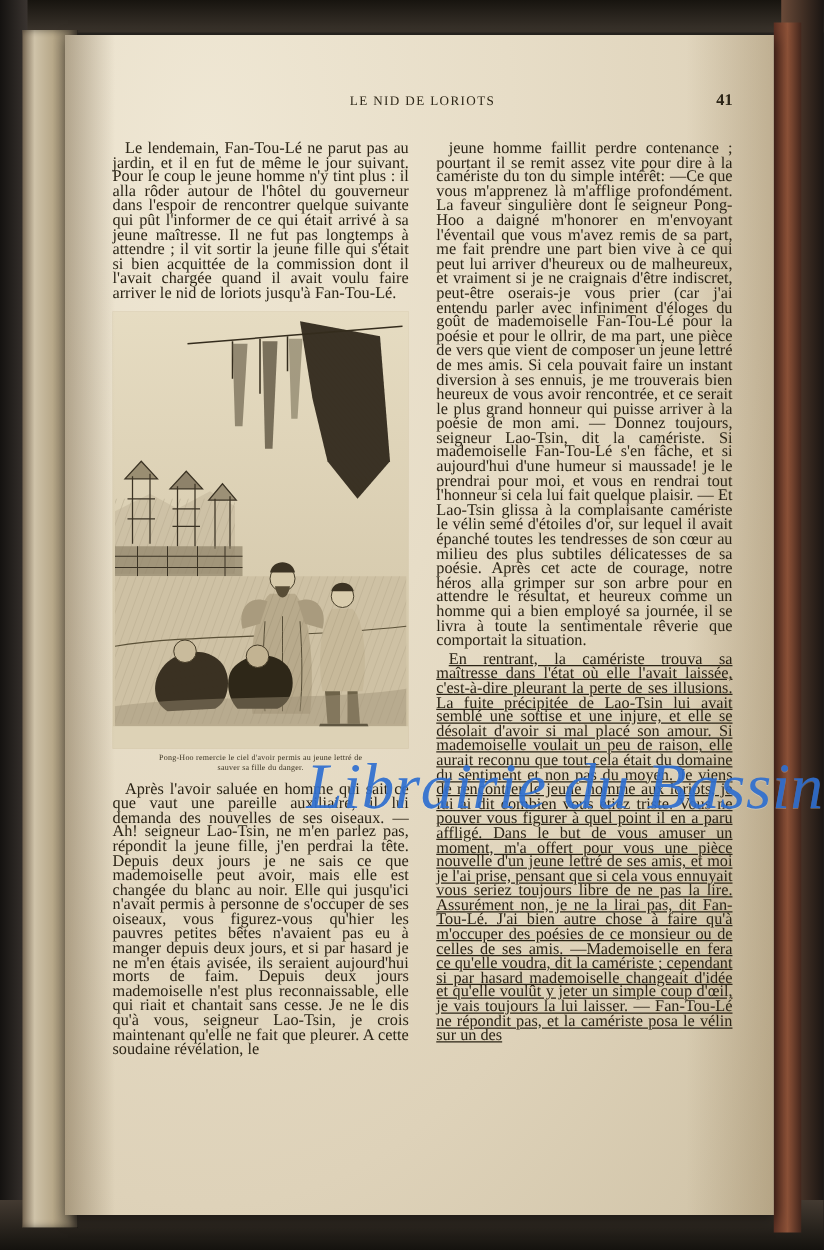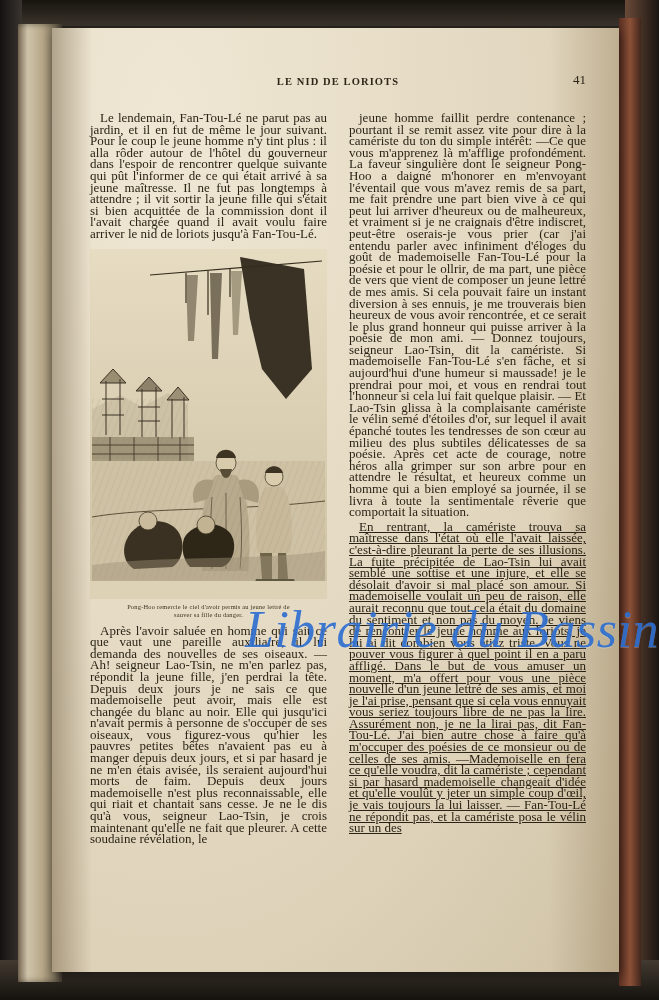--- a/index.html
+++ b/index.html
@@ -112,28 +112,27 @@
   }
   .running-title {
     position: absolute;
     left: 0; right: 0;
     text-align: center;
     font-size: 10.5px;
     letter-spacing: 1.1px;
     font-variant: small-caps;
     text-transform: uppercase;
     color: #2e2718;
-    font-weight: bold;
   }
   .folio {
     position: absolute;
     right: 0;
     top: -4px;
     font-size: 13px;
-    font-weight: normal;
+    font-weight: bold;
     color: #2b2416;
   }
 
   .columns {
     display: flex;
     gap: 22px;
     position: relative;
   }
   .col {
     width: 237px;

